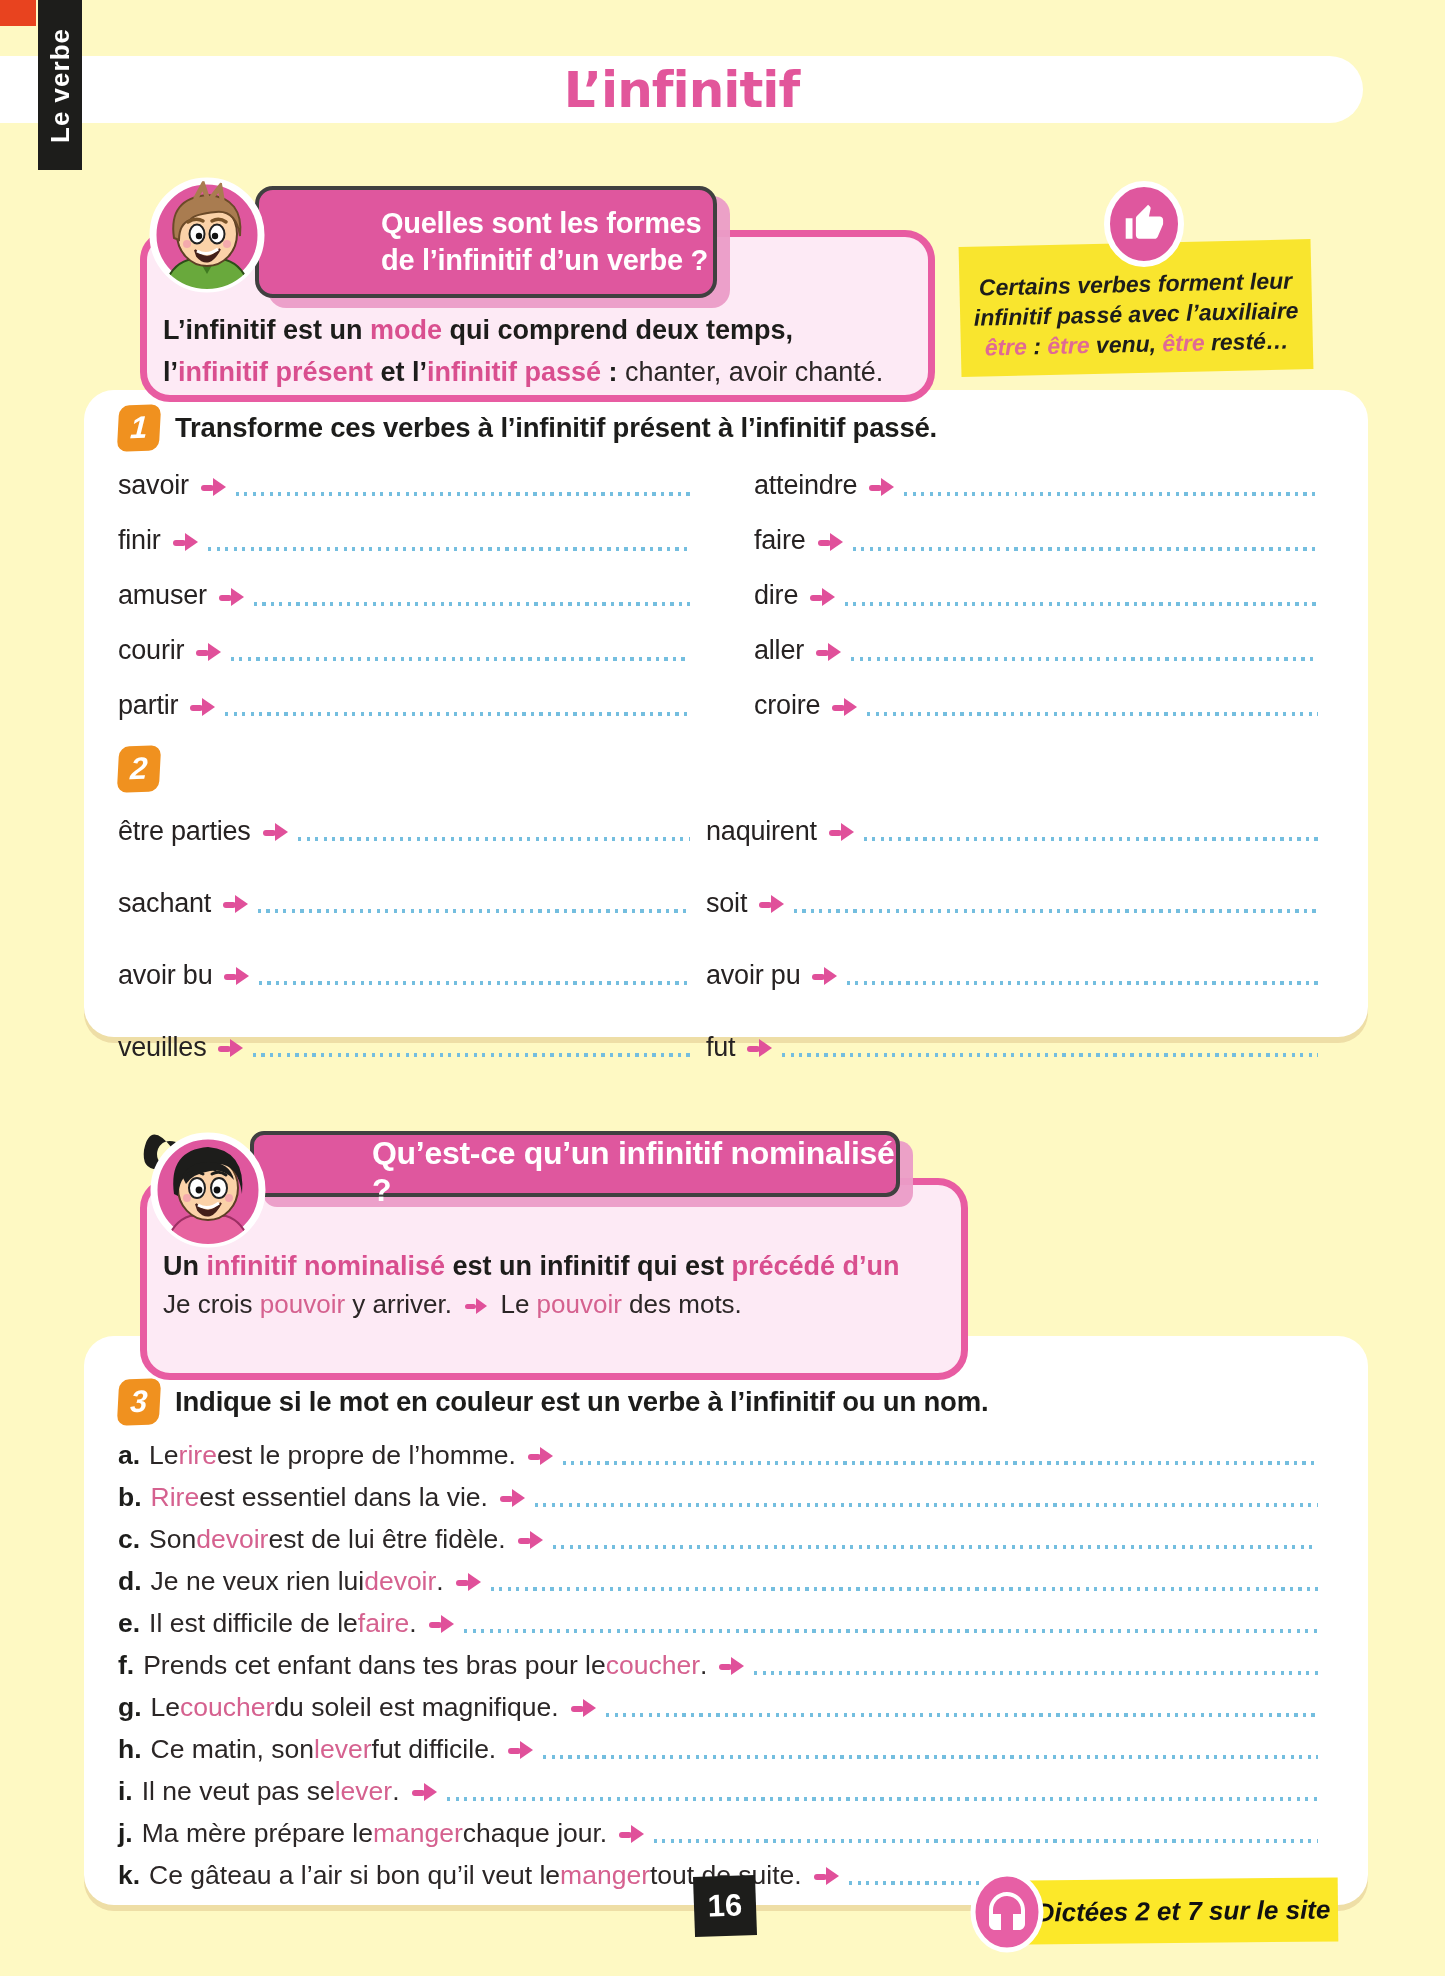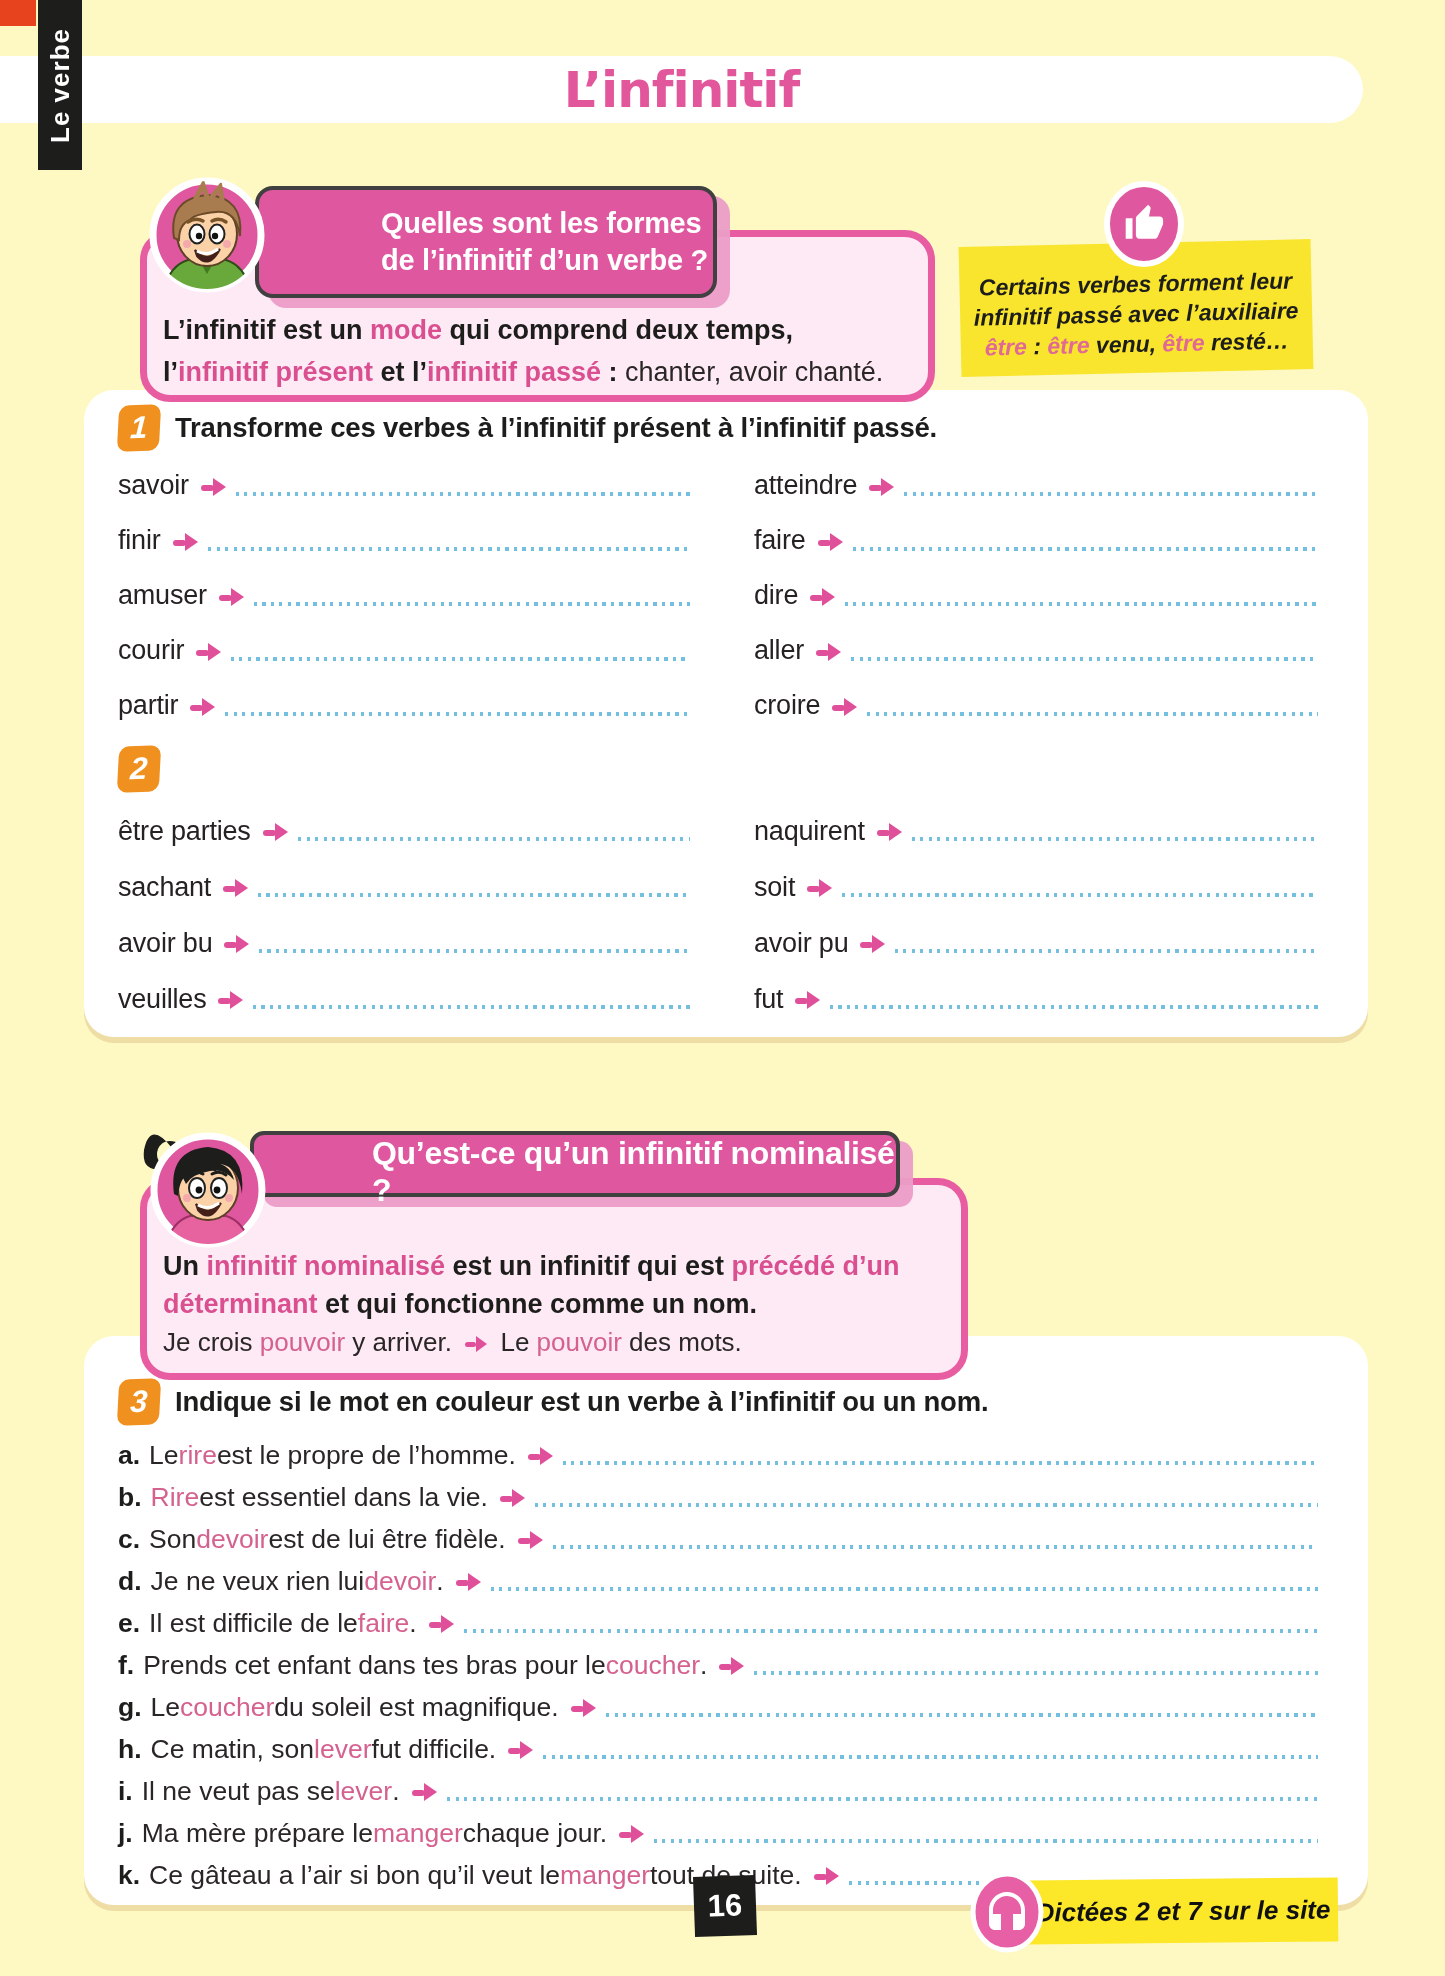--- a/index.html
+++ b/index.html
@@ -64,21 +64,21 @@
   .boxB{left:84px;top:1336px;width:1284px;height:569px;padding:44px 50px 0 34px;}
 
   .ex-header{display:flex;align-items:center;height:44px;gap:15px;}
   .ex-header.mt{margin-top:14px;}
   .badge{flex:none;width:42px;height:46px;background:#f0911f;border-radius:10px;color:#fff;
     font-weight:bold;font-style:italic;font-size:31px;display:flex;align-items:center;justify-content:center;
     transform:rotate(-2deg) skewX(-5deg);}
   .ex-title{font-weight:bold;font-size:27.5px;color:#1d1d1b;letter-spacing:-.2px;white-space:nowrap;}
 
   .vgrid{display:grid;grid-template-columns:572px 1fr;column-gap:64px;margin-top:8px;}
-  .vgrid.g2{margin-top:12px;}
+  .vgrid.g2{margin-top:12px;gap:16px;}
   .vrow{display:flex;align-items:center;height:55px;}
   .vgrid.g2 .vrow{height:56px;}
   .vword{font-size:27px;color:#262222;letter-spacing:-.2px;white-space:nowrap;}
 
   .arrow{flex:none;display:inline-block;width:25px;height:18px;position:relative;margin:2px 10px 0 12px;}
   .arrow::before{content:"";position:absolute;left:0;top:7px;width:13px;height:6px;background:#e0509a;border-radius:3px;}
   .arrow::after{content:"";position:absolute;right:0;top:0;border-left:13px solid #e0509a;
     border-top:9px solid transparent;border-bottom:9px solid transparent;}
   .mini-arrow{display:inline-block;width:22px;height:15px;position:relative;margin:0 6px;}
   .mini-arrow::before{content:"";position:absolute;left:0;top:6px;width:11px;height:5px;background:#e0509a;border-radius:3px;}
@@ -264,21 +264,20 @@
         <div class="vrow">
           <span class="vword">fut</span>
           <span class="arrow"></span>
           <div class="dots"></div>
         </div>
       </div>
   </div>
 
   <div class="defbox defbox2">
     <div class="def-line"><span class="sg-b">Un </span><span class="sg-p">infinitif nominalisé</span><span class="sg-b"> est un infinitif qui est </span><span class="sg-p">précédé d’un</span></div>
-    <div class="def-line"><span class="sg-p">déterminant</span><span class="sg-b"> et qui fonctionne comme un nom.</span></div>
     <div class="def-line small"><span class="sg-r">Je crois </span><span class="sg-pr">pouvoir</span><span class="sg-r"> y arriver. </span><span class="mini-arrow"></span><span class="sg-r"> Le </span><span class="sg-pr">pouvoir</span><span class="sg-r"> des mots.</span></div>
   </div>
   <div class="bubble-banner banner2">
     <span>Qu’est-ce qu’un infinitif nominalisé ?</span>
   </div>
   <div class="avatar avatar2">
     <svg viewBox="0 0 132 138" width="132" height="138">
       <path d="M34 34 Q12 6 6 36 Q3 60 28 54 Q16 46 20 35 Q25 24 38 28 Z" fill="#1d1d1b"></path>
       <circle cx="70" cy="76" r="54" fill="#df579e" stroke="#fff" stroke-width="7"></circle>
       <clipPath id="cg">

